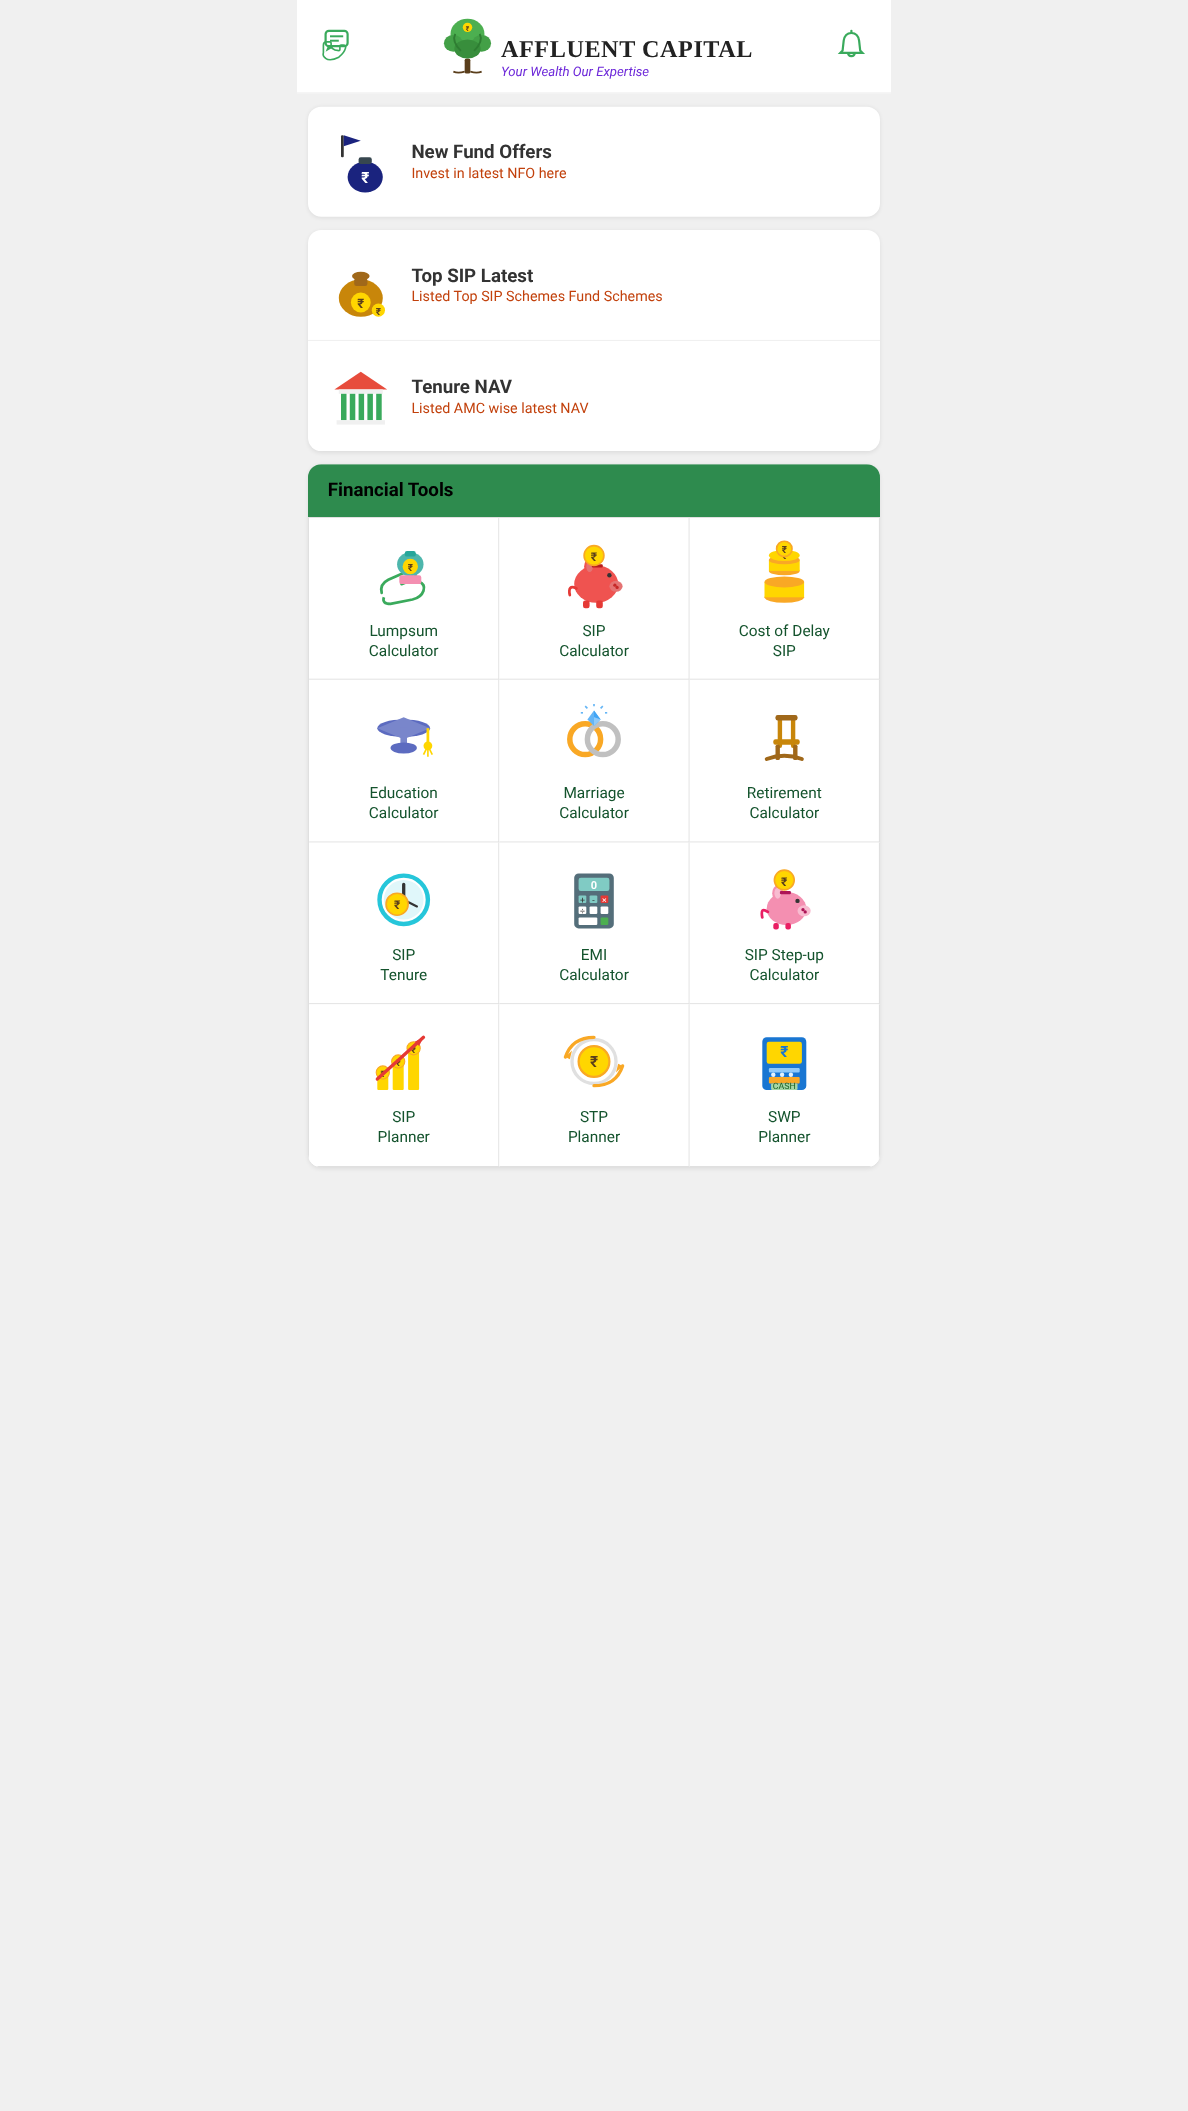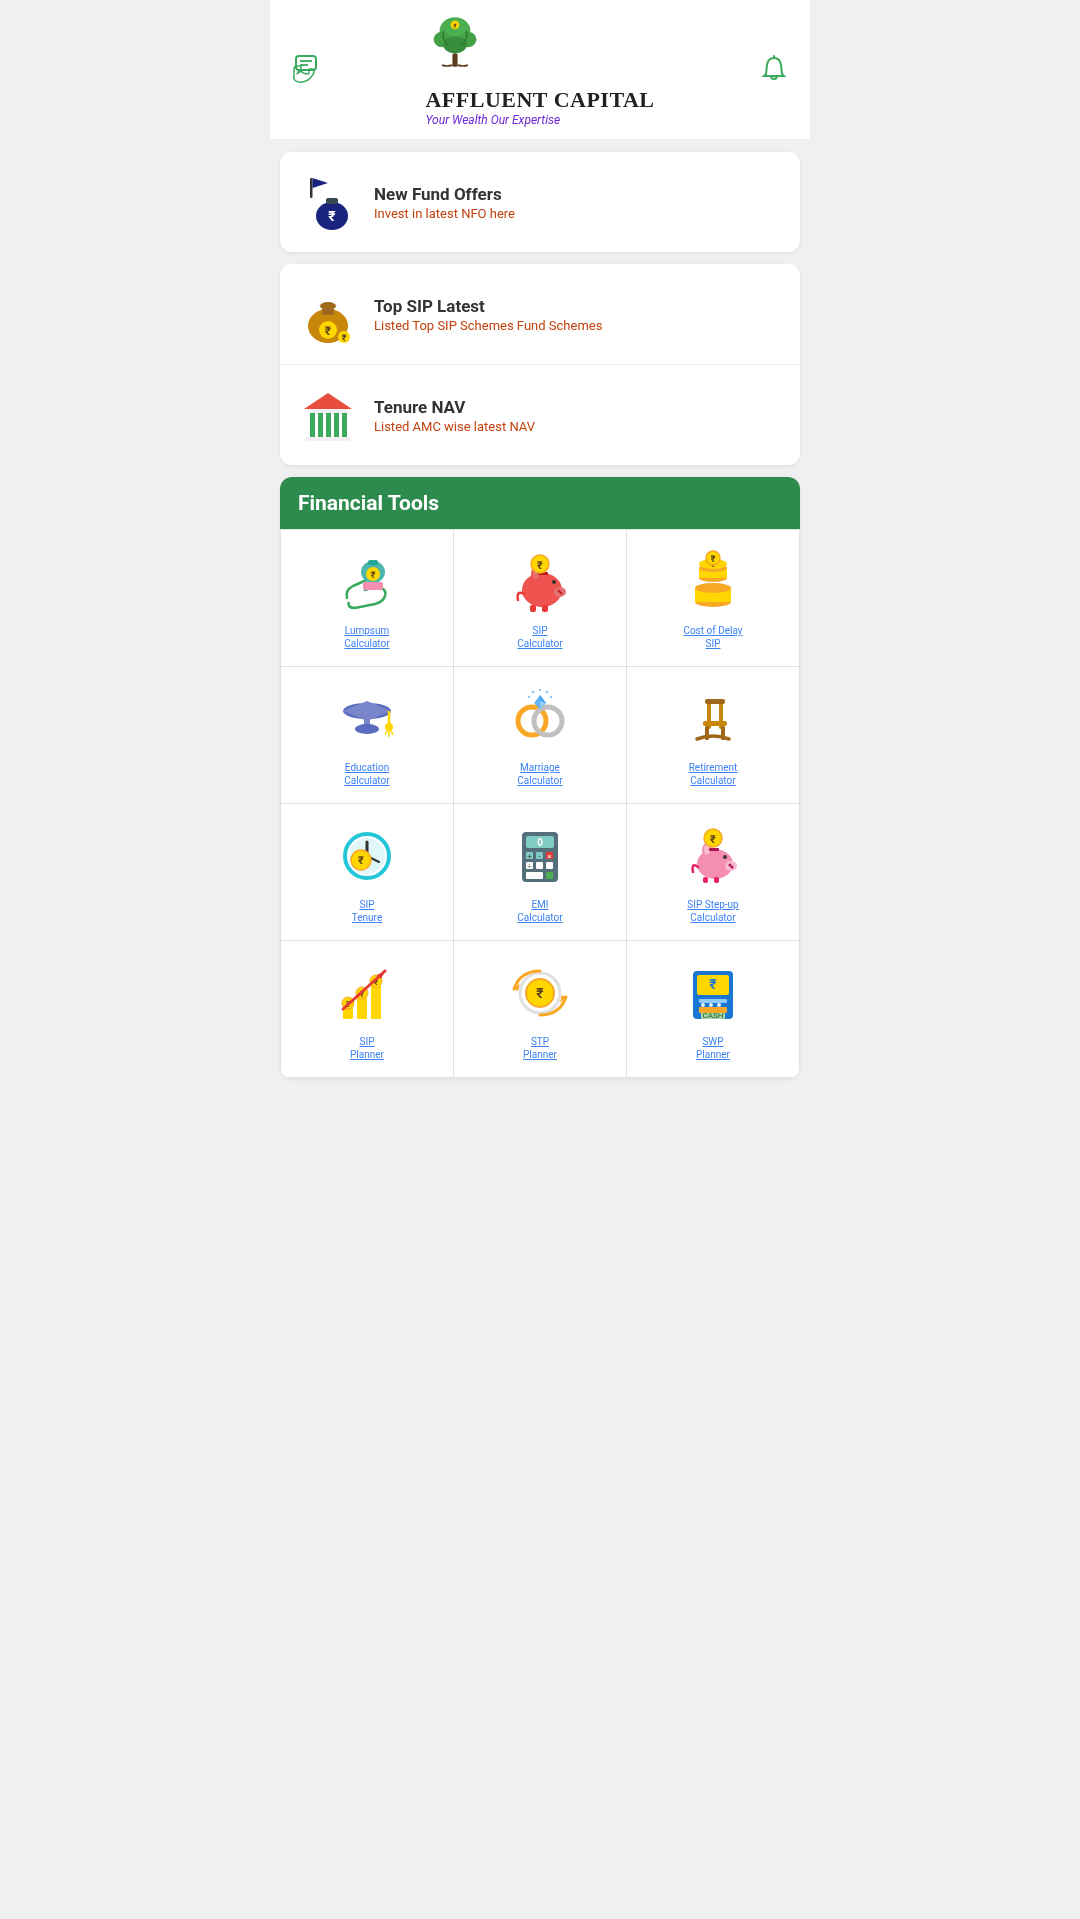--- a/index.html
+++ b/index.html
@@ -17,23 +17,22 @@
     .header {
       background: #fff;
       display: flex;
       align-items: center;
       justify-content: space-between;
       padding: 12px 18px;
       border-bottom: 1px solid #eee;
     }
     .header-logo {
       display: flex;
-      align-items: flex-start;
-      gap: 15px;
-      flex-direction: column;
+      align-items: flex-end;
+      gap: 0;
     }
     .logo-tree {
       width: 60px;
       height: 60px;
     }
     .logo-text {
       display: flex;
       flex-direction: column;
     }
     .logo-title {
@@ -113,22 +112,22 @@
       margin: 0 10px 16px 10px;
       border-radius: 12px;
       overflow: hidden;
       box-shadow: 0 1px 4px rgba(0,0,0,0.08);
     }
     .tools-header {
       background: #2e8b4e;
       padding: 14px 18px;
     }
     .tools-header-text {
-      color: #ffffff;
-      font-size: 21px;
+      color: #000000;
+      font-size: 17px;
       font-weight: 700;
     }
     .tools-grid {
       background: #fff;
       display: grid;
       grid-template-columns: 1fr 1fr 1fr;
       border-left: 1px solid #e0e0e0;
       border-top: 1px solid #e0e0e0;
     }
     .tool-item {
@@ -145,25 +144,24 @@
     }
     .tool-icon {
       width: 64px;
       height: 64px;
       display: flex;
       align-items: center;
       justify-content: center;
       margin-bottom: 10px;
     }
     .tool-label {
-      font-size: 10px;
-      color: #3b82f6;
+      font-size: 14px;
+      color: #14532d;
       text-align: center;
       line-height: 1.3;
-      text-decoration: underline;
     }
 
     
     svg { overflow: visible; }
   </style>
 </head>
 <body>
 
 <div class="header">
   <div class="header-icon">

